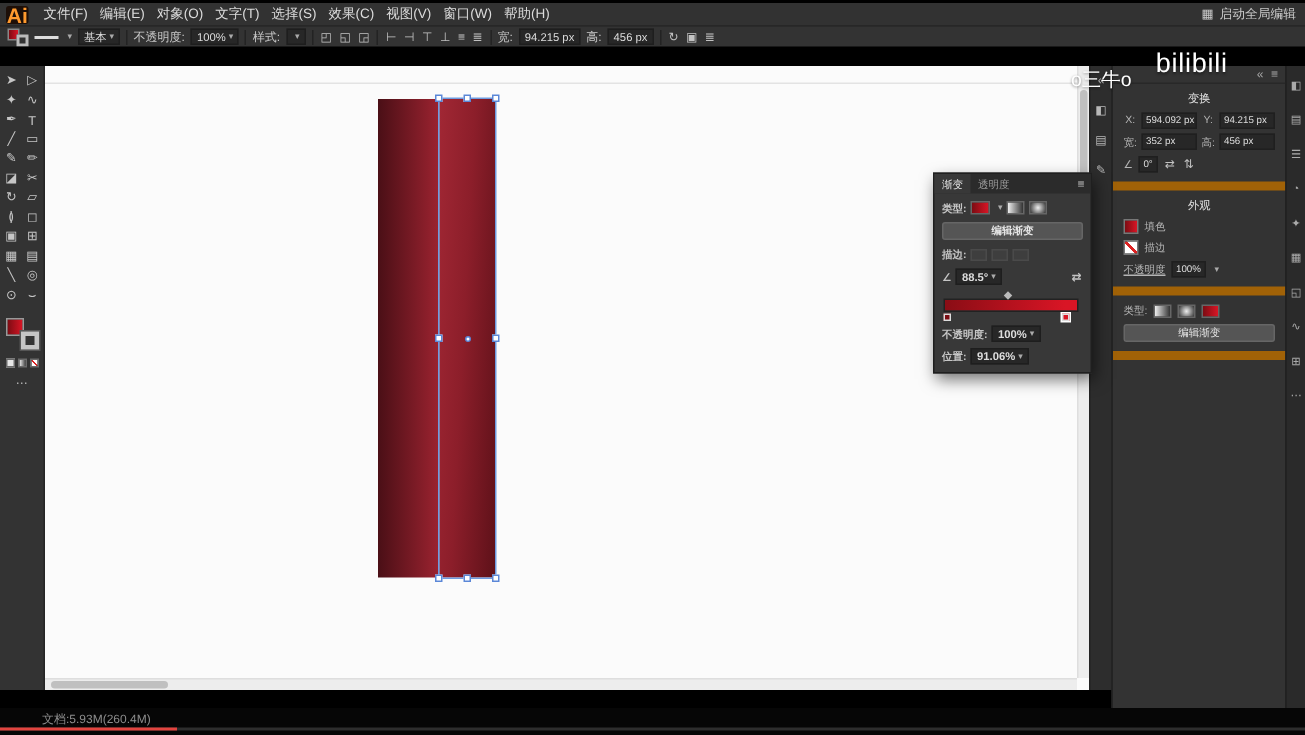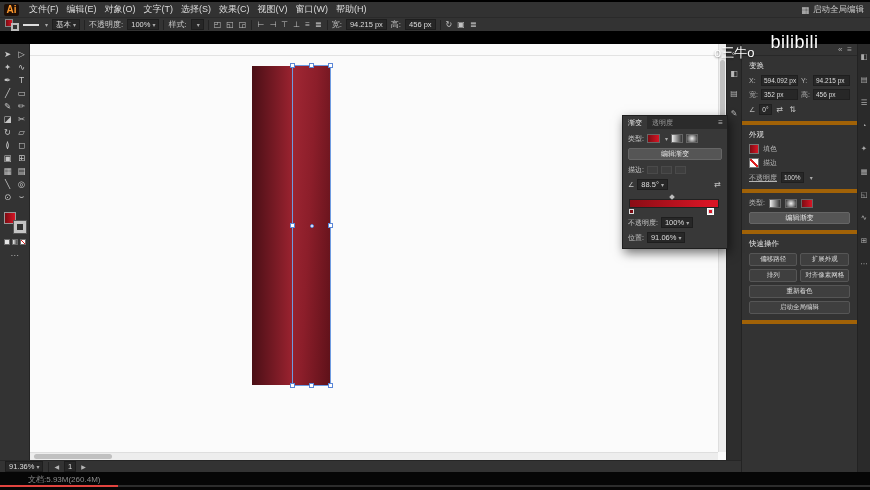--- a/index.html
+++ b/index.html
@@ -3,21 +3,21 @@
 <meta charset="utf-8">
 <style>
   *{box-sizing:border-box;margin:0;padding:0;}
   html,body{background:#000;}
   #app{position:relative;width:870px;height:490px;background:#000;overflow:hidden;
        font-family:"Liberation Sans","DejaVu Sans",sans-serif;color:#d4d4d4;}
 
   
   #menubar{position:absolute;left:0;right:0;top:2px;height:15px;background:#323232;
            display:flex;align-items:center;gap:2px;padding:0 6px 0 4px;font-size:9px;overflow:hidden;}
-  #ai-logo{width:15px;height:12px;background:#1d0f08;color:#ff9a2e;font-size:10px;font-weight:bold;
+  #ai-logo{width:15px;height:12px;background:#1d0f08;color:#ff9a2e;font-size:14px;font-weight:bold;
            display:flex;align-items:center;justify-content:center;border-radius:2px;margin-right:4px;flex:none;}
   .menu-items{display:flex;}
   .menu-item{padding:0 4px;color:#dcdcdc;white-space:nowrap;}
   .spacer{flex:1;}
   #workspace{display:flex;align-items:center;gap:4px;font-size:8.5px;color:#c8c8c8;white-space:nowrap;}
 
   
   #controlbar{position:absolute;left:0;right:0;top:17px;height:14px;background:#333;border-top:1px solid #2a2a2a;
               display:flex;align-items:center;gap:4px;padding:0 5px;font-size:8px;overflow:hidden;}
   .cb-sep{width:1px;height:10px;background:#232323;flex:none;}
@@ -70,21 +70,21 @@
   .hthumb{position:absolute;top:1px;left:4px;width:78px;height:5px;background:#c0c0c0;border-radius:3px;}
 
   
   #gradient-panel{position:absolute;left:622px;top:115px;width:106px;background:#383838;
                   border:1px solid #1f1f1f;box-shadow:2px 4px 10px rgba(0,0,0,.55);font-size:7px;z-index:30;}
   .gp-header{height:13px;background:#2b2b2b;display:flex;align-items:center;}
   .gp-tab{padding:0 5px;height:13px;display:flex;align-items:center;white-space:nowrap;}
   .gp-tab.active{background:#383838;color:#e8e8e8;}
   .gp-tab.inactive{color:#9a9a9a;}
   .gp-menu{margin-left:auto;padding:0 4px;color:#bbb;font-size:8px;}
-  .gp-body{padding:4px 5px 5px;display:flex;flex-direction:column;gap:4px;}
+  .gp-body{padding:4px 5px 5px;display:flex;flex-direction:column;gap:4px;font-weight:bold;}
   .gp-row{display:flex;align-items:center;gap:3px;height:11px;}
   .gp-label{color:#c6c6c6;white-space:nowrap;}
   .gp-swatch{width:13px;height:9px;border:1px solid #666;flex:none;}
   .type-btn{width:12px;height:9px;border:1px solid #666;flex:none;}
   .type-linear{background:linear-gradient(90deg,#eee,#333);}
   .type-radial{background:radial-gradient(circle,#eee,#333);}
   .gp-btn{height:12px;background:#555;border:1px solid #666;border-radius:2px;color:#e6e6e6;
           display:flex;align-items:center;justify-content:center;font-size:7px;}
   .gp-ministroke{width:11px;height:8px;border:1px solid #5d5d5d;background:#444;opacity:.5;flex:none;}
   .gp-slider{position:relative;height:18px;margin-top:1px;}
@@ -95,21 +95,21 @@
   .gp-mid{position:absolute;top:0;left:45%;width:4px;height:4px;background:#bbb;transform:rotate(45deg);}
 
   
   #left-strip{position:absolute;left:726px;top:44px;width:15px;height:416px;background:#2d2d2d;
               border-left:1px solid #232323;display:flex;flex-direction:column;align-items:center;gap:11px;
               padding-top:5px;font-size:8px;color:#b8b8b8;}
   #props{position:absolute;left:741px;top:44px;width:116px;height:428px;background:#333;
          border-left:1px solid #232323;font-size:7.5px;overflow:hidden;}
   .pp-header{height:12px;border-bottom:1px solid #282828;display:flex;align-items:center;justify-content:flex-end;
              gap:5px;padding:0 5px;color:#a8a8a8;font-size:8px;}
-  .pp-section{padding:5px 7px 6px;border-bottom:4px solid #a16207;}
+  .pp-section{padding:5px 7px 6px;border-bottom:6px solid #a16207;text-align:center;}
   .pp-title{font-size:7.5px;color:#e2e2e2;margin-bottom:4px;}
   .pp-grid{display:grid;grid-template-columns:9px 1fr 9px 1fr;gap:3px;align-items:center;}
   .pp-lab{color:#b5b5b5;font-size:7px;}
   .pp-field{background:#272727;border:1px solid #1f1f1f;height:11px;padding:0 2px;font-size:6.5px;color:#ddd;
             display:flex;align-items:center;overflow:hidden;white-space:nowrap;}
   .pp-row{display:flex;align-items:center;gap:4px;margin-top:4px;}
   .sw{width:10px;height:10px;border:1px solid #777;flex:none;}
   .sw-stroke{background:linear-gradient(45deg,#fff 42%,#d22 42%,#d22 58%,#fff 58%);}
   .u{text-decoration:underline;text-underline-offset:1px;}
   .qa-wrap{display:flex;flex-wrap:wrap;gap:3px;}
@@ -435,58 +435,36 @@
       <div class="pp-row" style="margin-top:0;">
         <span class="pp-lab">类型:</span>
         <span class="type-btn type-linear"></span>
         <span class="type-btn type-radial"></span>
         <span class="type-btn" style="background: linear-gradient(90deg, rgb(124, 12, 19), rgb(217, 21, 37));"></span>
       </div>
       <div class="pp-row">
         <div class="gp-btn" style="flex:1;">编辑渐变</div>
       </div>
     </div>
-    <div class="pp-section">
-      <div class="pp-title">快速操作</div>
-      <div class="qa-wrap">
-
-      <div class="qa-btn">偏移路径</div>
-          <div class="qa-btn">扩展外观</div>
-          <div class="qa-btn">排列</div>
-          <div class="qa-btn">对齐像素网格</div>
-          <div class="qa-btn">重新着色</div>
-          <div class="qa-btn">启动全局编辑</div>
-        </div>
-    </div>
   </div>
 
   <div id="edge-strip">
 
   <span>◧</span>
       <span>▤</span>
       <span>☰</span>
       <span>◔</span>
       <span>✦</span>
       <span>▦</span>
       <span>◱</span>
       <span>∿</span>
       <span>⊞</span>
       <span>⋯</span>
     </div>
 
-  <div id="statusbar">
-    <span class="field">
-      <span>91.36%</span>
-      <span class="dd">▾</span>
-    </span>
-    <div class="cb-sep"></div>
-    <span class="nav-arrow">◀</span>
-    <span class="field">1</span>
-    <span class="nav-arrow">▶</span>
-  </div>
 
   <div id="footer">
     <span class="doc-info">文档:5.93M(260.4M)</span>
     <div class="progress-track">
       <div class="progress-fill" style="background: rgb(226, 68, 63);"></div>
     </div>
   </div>
 
   <div id="watermark">
     <span class="uploader">o三牛o</span>

